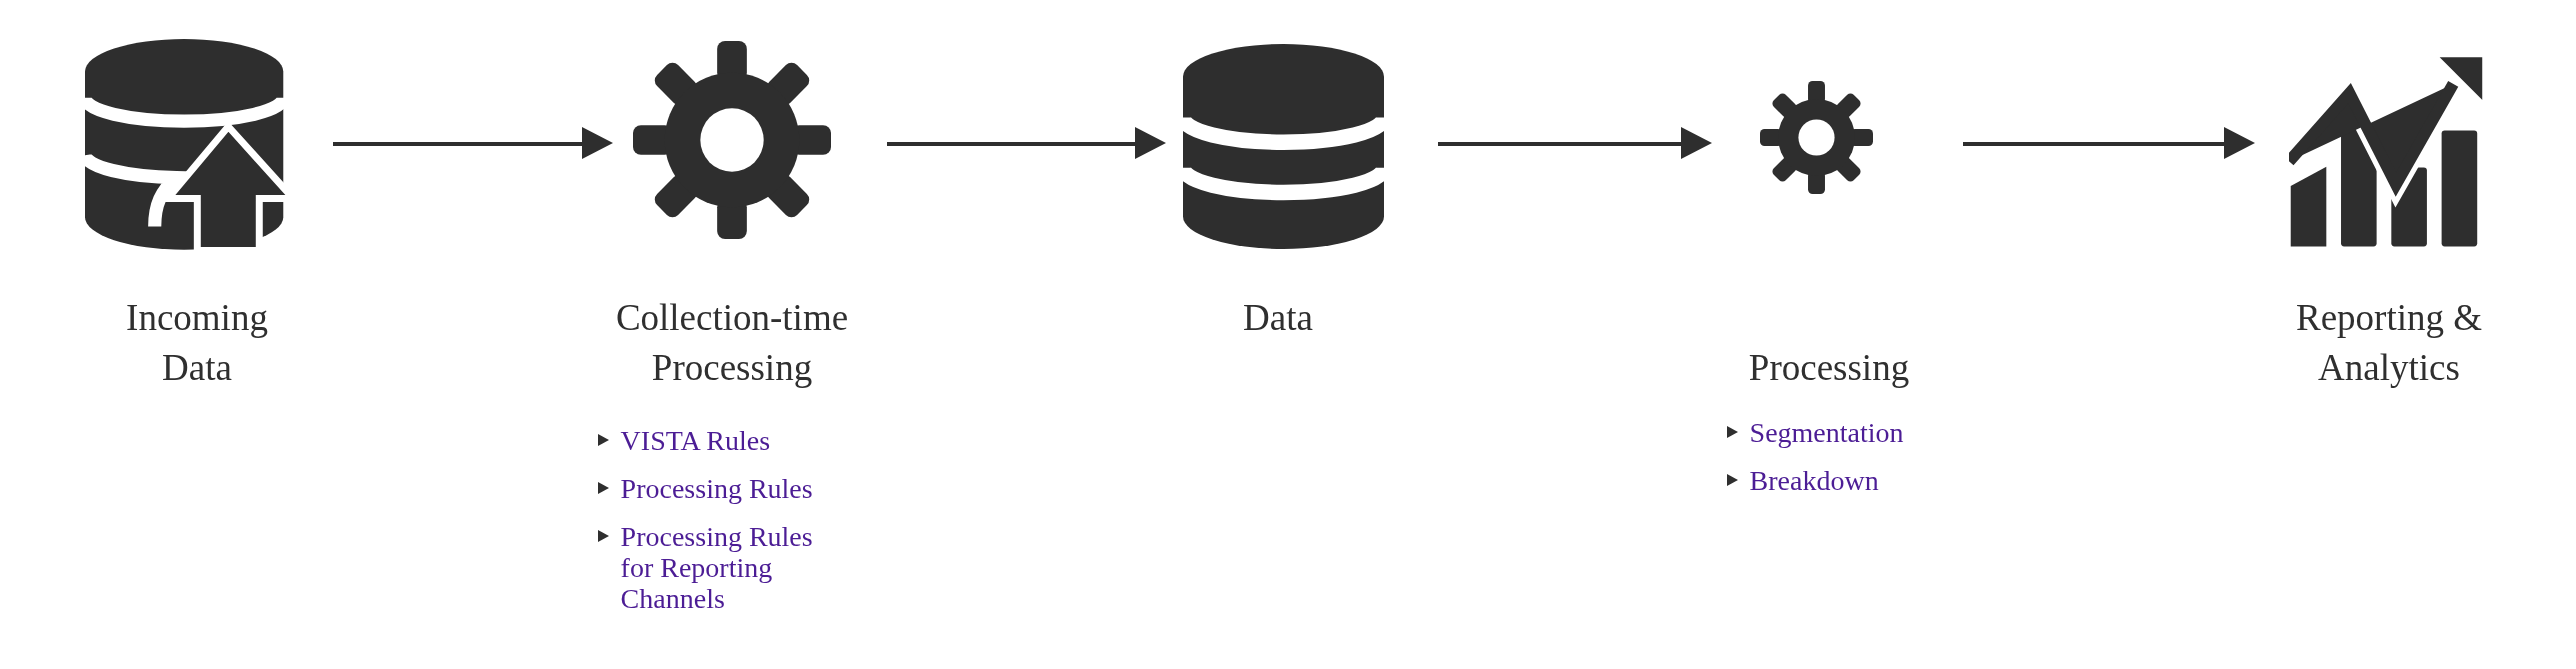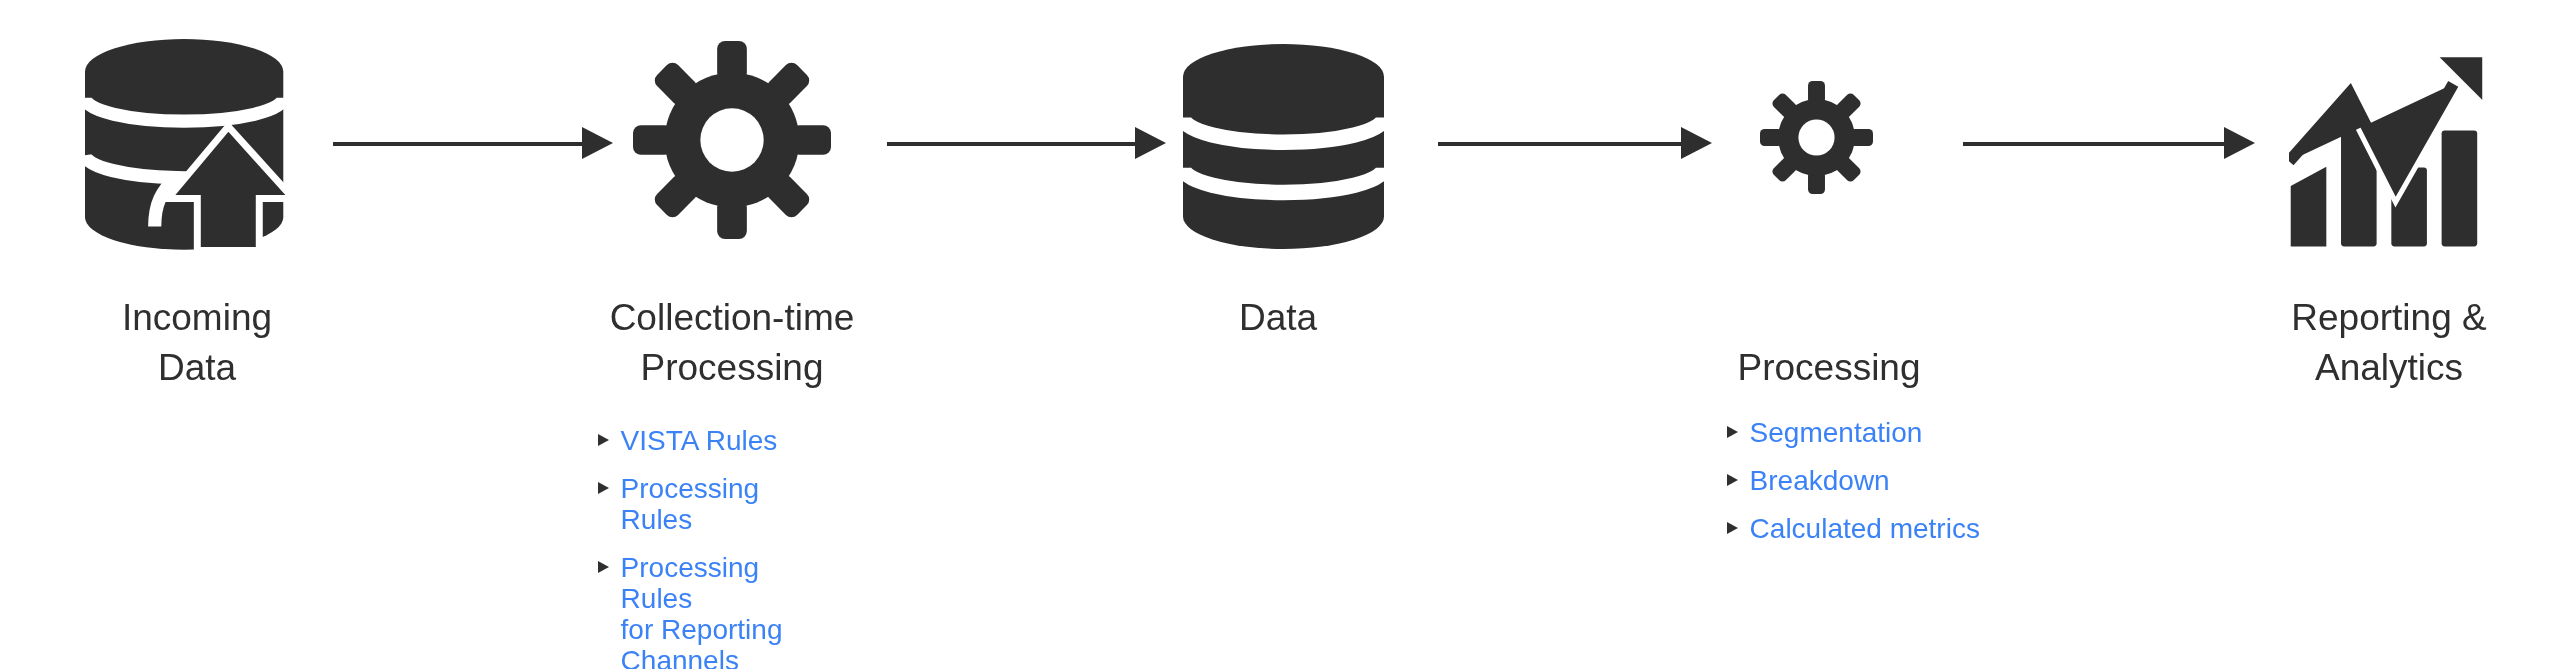--- a/index.html
+++ b/index.html
@@ -1,21 +1,21 @@
 <!DOCTYPE html>
 <html style="font-size:12.4px"><head>
 <meta charset="utf-8">
 <style>
   html,body{margin:0;padding:0;background:#ffffff;}
   .canvas{
     position:relative;
     width:2576px;
     height:669px;
     background:#ffffff;
-    font-family:Liberation Sans, sans-serif;
+    font-family:Liberation Serif, serif;
     overflow:hidden;
   }
   .icon-box{position:absolute;}
   .icon-box svg{display:block;width:100%;height:100%;}
   .stage-label{
     position:absolute;
     width:542px;
     text-align:center;
     font-size:37px;
     line-height:50px;
@@ -47,21 +47,21 @@
     border-top:6.2px solid transparent;
     border-bottom:6.2px solid transparent;
     border-left:11px solid #2f2f2f;
     margin-top:9.3px;
     margin-right:11.6px;
     flex:0 0 auto;
   }
   .bullet-text{
     font-size:28px;
     line-height:31px;
-    color:#3b82f6;
+    color:#4c1d95;
   }
   .bl{display:block;}
   .ink{fill:#2e2e2e;}
 </style>
 </head>
 <body>
 
 <div class="canvas">
 
   <div class="icon-box" style="left:85px;top:39px;width:213px;height:213px;">
@@ -166,26 +166,20 @@
       <div class="bullet-text">
         <span class="bl">Segmentation</span>
       </div>
     </div>
     <div class="bullet-item">
       <div class="bullet-marker"></div>
       <div class="bullet-text">
         <span class="bl">Breakdown</span>
       </div>
     </div>
-    <div class="bullet-item">
-      <div class="bullet-marker"></div>
-      <div class="bullet-text">
-        <span class="bl">Calculated metrics</span>
-      </div>
-    </div>
   </div>
 
   <div class="arrow-line" style="left:1963px;width:261px;"></div>
   <div class="arrow-head" style="left:2224px;"></div>
 
   <div class="icon-box" style="left:2289px;top:53px;width:200px;height:195px;">
     <svg viewBox="0 0 258 252">
       <g class="ink">
         <path d="M2 250 V172 L48 147 V250 Z"></path>
         <rect x="67" y="92" width="46" height="158" rx="4"></rect>

